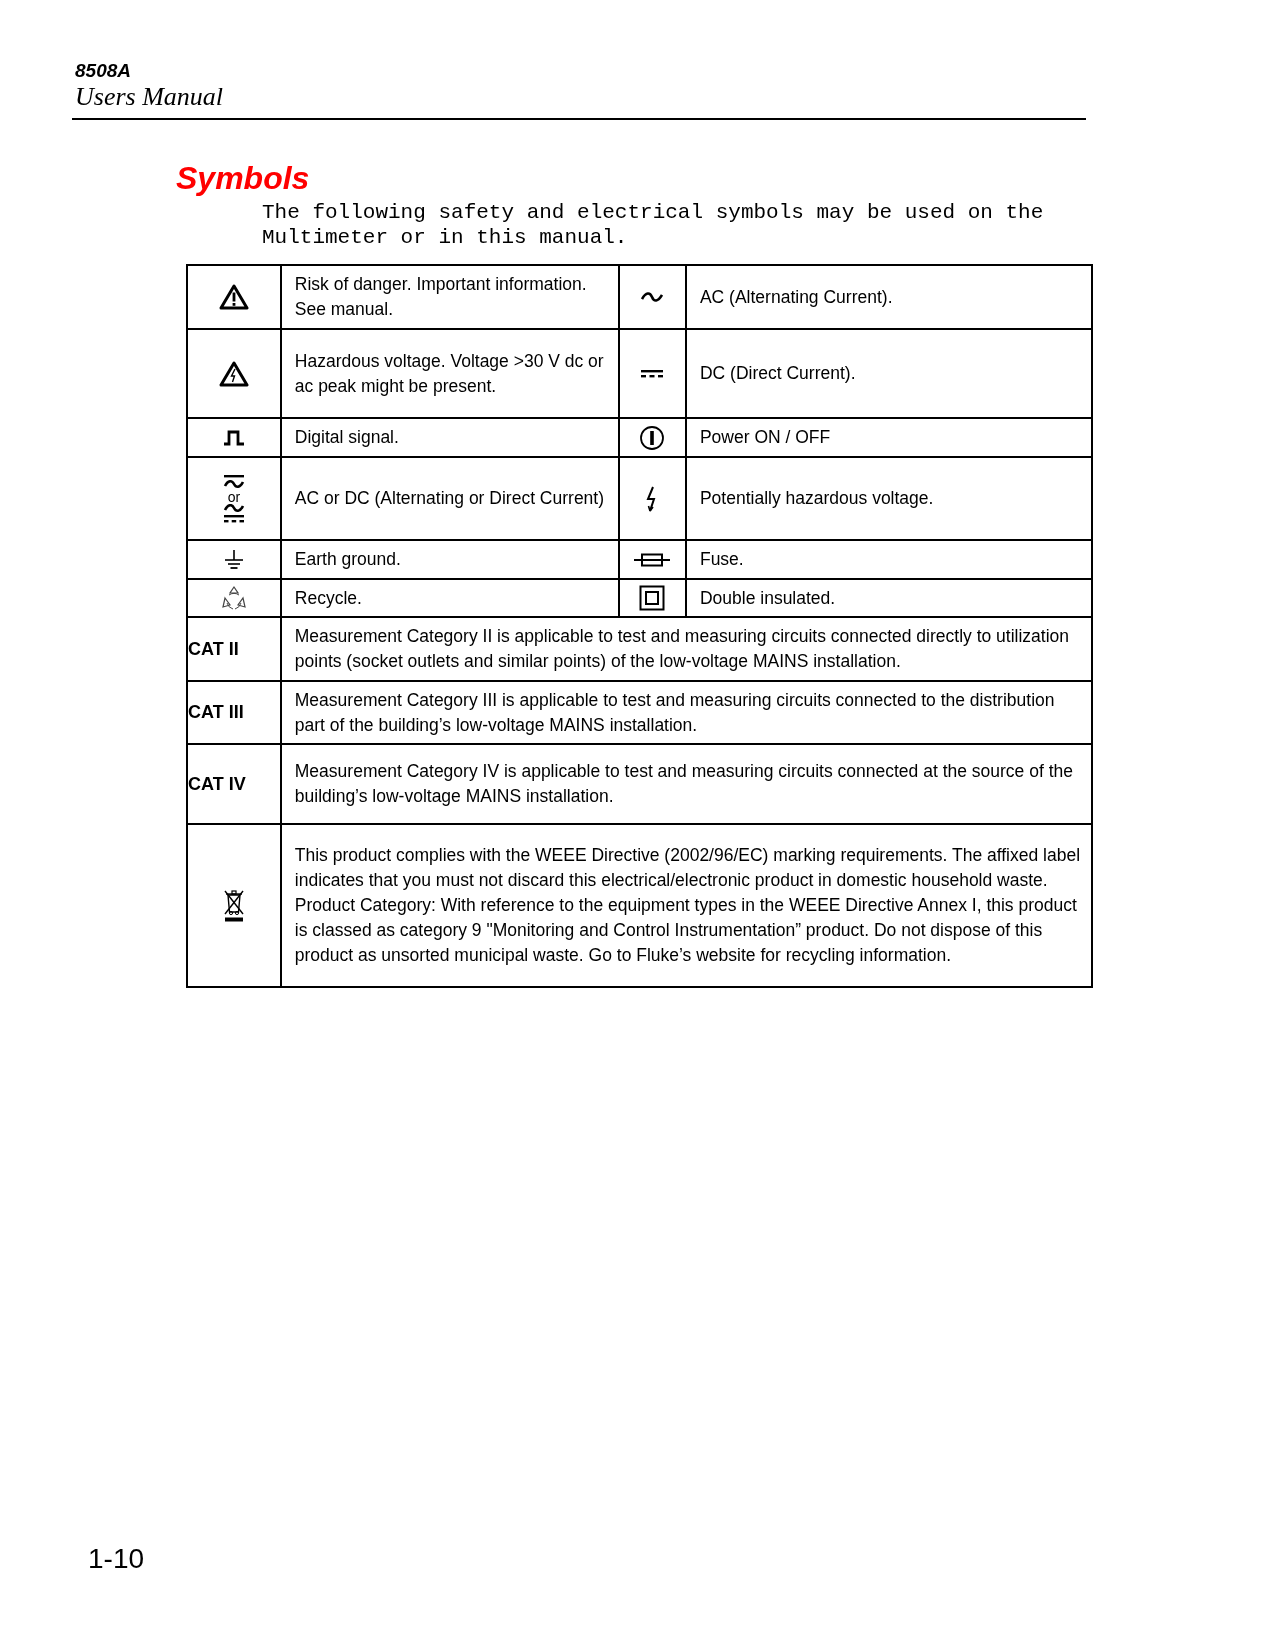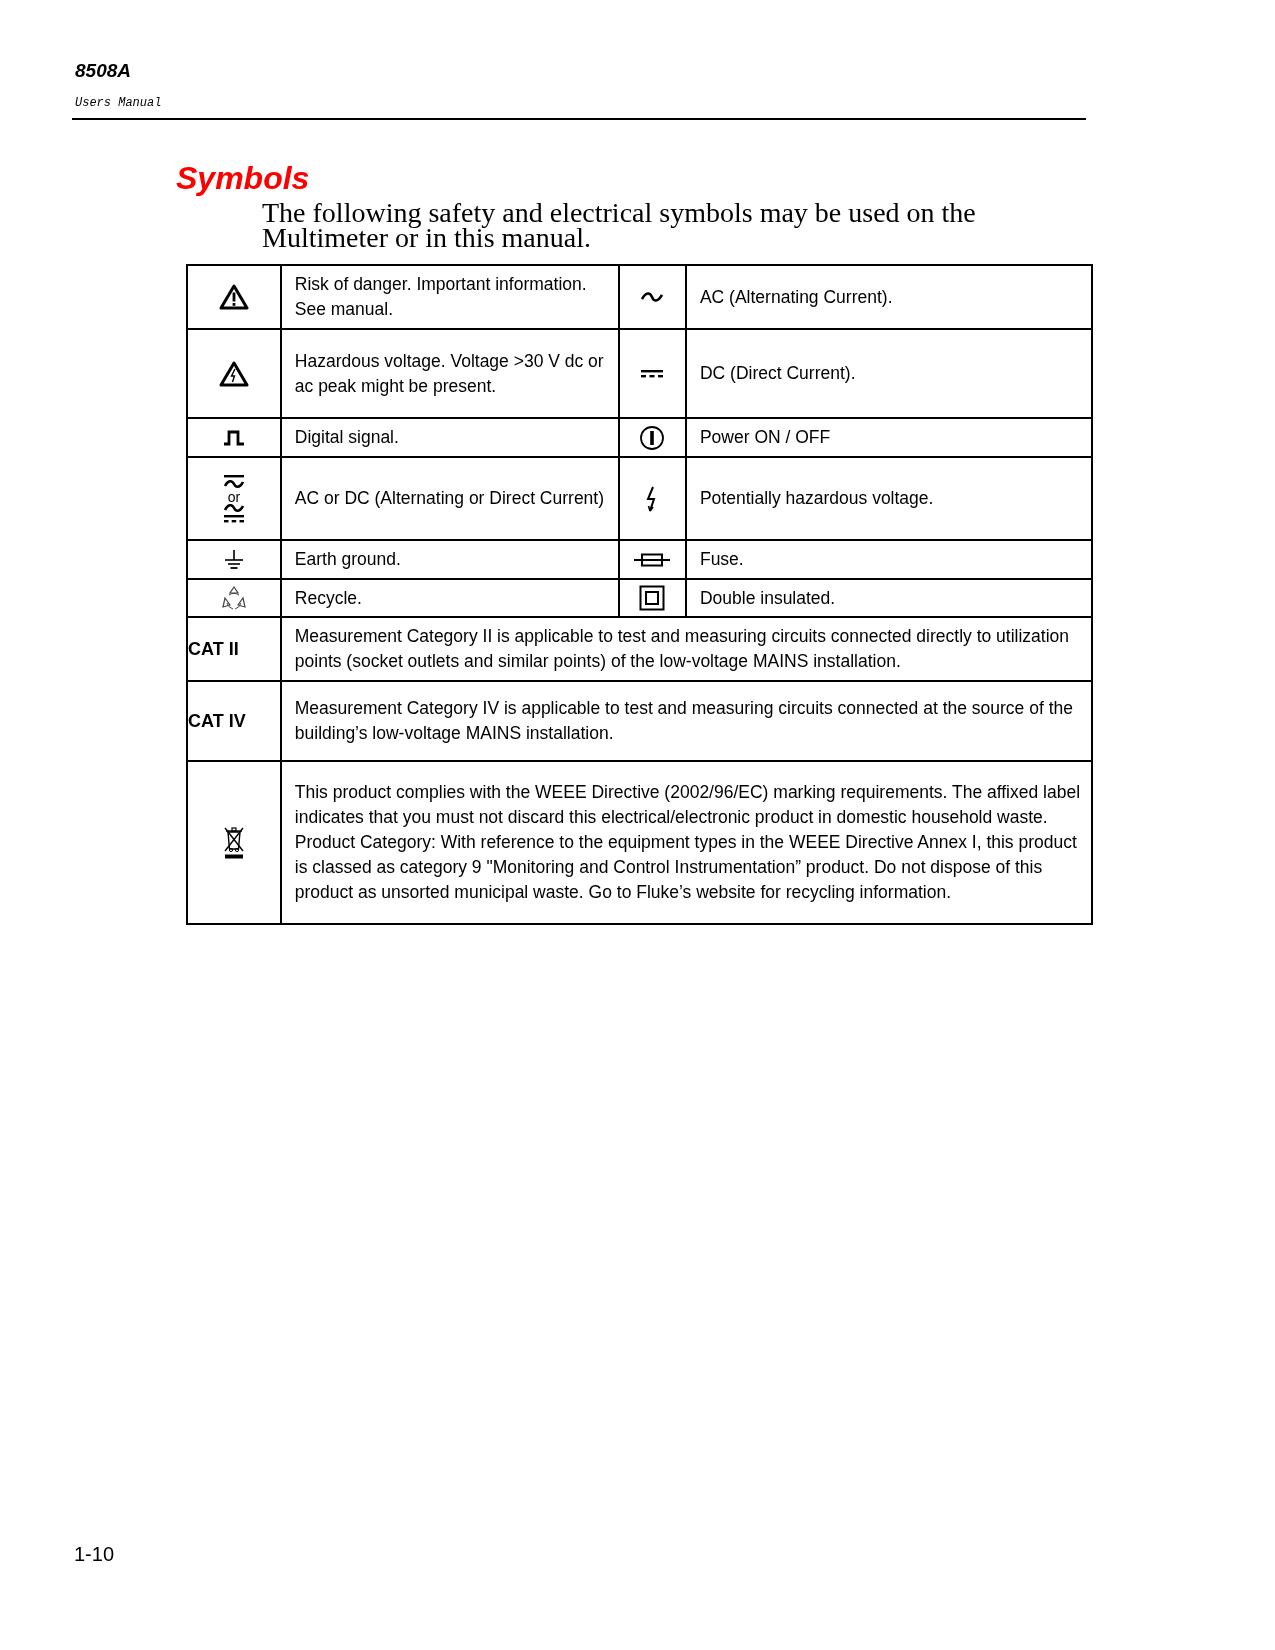--- a/index.html
+++ b/index.html
@@ -1,29 +1,29 @@
 <!DOCTYPE html>
 <html><head>
 <meta charset="utf-8">
 <style>
   html, body { margin: 0; padding: 0; background: #ffffff; }
   body { width: 1275px; height: 1650px; position: relative; overflow: hidden; color: #000; }
   .hdr-model { position: absolute; left: 75px; top: 60px; font-family: "Liberation Sans", sans-serif; font-weight: bold; font-style: italic; font-size: 19px; }
-  .hdr-title { position: absolute; left: 75px; top: 96px; font-family: Liberation Mono, monospace; font-style: italic; font-size: 12px; }
+  .hdr-title { position: absolute; left: 75px; top: 82px; font-family: Liberation Serif, serif; font-style: italic; font-size: 26px; }
   .hdr-rule { position: absolute; left: 72px; top: 118px; width: 1014px; height: 0; border-top: 2px solid #000; }
   .section-title { position: absolute; left: 176px; top: 160px; font-family: "Liberation Sans", sans-serif; font-weight: bold; font-style: italic; font-size: 32px; color: #ff0000; text-align: center; }
-  .intro { position: absolute; left: 262px; top: 200px; width: 800px; font-family: Liberation Serif, serif; font-size: 28px; line-height: 25px; }
+  .intro { position: absolute; left: 262px; top: 200px; width: 800px; font-family: Liberation Mono, monospace; font-size: 21px; line-height: 25px; }
   table.sym { position: absolute; left: 186px; top: 264px; width: 907px; border-collapse: collapse; font-family: "Liberation Sans", sans-serif; font-size: 17.5px; }
   table.sym td { border: 2px solid #000; padding: 0; vertical-align: middle; }
   td.ic { text-align: center; }
   td.tx { padding-left: 13px !important; padding-right: 10px !important; line-height: 25px; }
   td.cat { text-align: left; font-weight: bold; font-size: 18px; }
   .icon svg { display: block; margin: 0 auto; }
   .or { font-size: 14px; line-height: 14px; display: block; }
-  .page-num { position: absolute; left: 74px; top: 1543px; font-family: "Liberation Sans", sans-serif; font-size: 20px; }
+  .page-num { position: absolute; left: 88px; top: 1543px; font-family: "Liberation Sans", sans-serif; font-size: 28px; }
 </style>
 </head>
 <body>
 
 <div class="hdr-model">8508A</div>
 <div class="hdr-title">Users Manual</div>
 <div class="hdr-rule"></div>
 
 <div class="section-title">Symbols</div>
 <div class="intro">The following safety and electrical symbols may be used on the Multimeter or in this manual.</div>
@@ -174,20 +174,24 @@
       </span>
     </td>
     <td class="tx">Double insulated.</td>
   </tr>
 
   <tr style="height:64px">
     <td class="cat">CAT II</td>
     <td class="tx" colspan="3">Measurement Category II is applicable to test and measuring circuits connected directly to utilization points (socket outlets and similar points) of the low-voltage MAINS installation.</td>
   </tr>
 
+  <tr style="height:63px">
+    <td class="cat">CAT III</td>
+    <td class="tx" colspan="3">Measurement Category III is applicable to test and measuring circuits connected to the distribution part of the building’s low-voltage MAINS installation.</td>
+  </tr>
 
   <tr style="height:80px">
     <td class="cat">CAT IV</td>
     <td class="tx" colspan="3">Measurement Category IV is applicable to test and measuring circuits connected at the source of the building’s low-voltage MAINS installation.</td>
   </tr>
 
   <tr style="height:163px">
     <td class="ic">
       <span class="icon">
         <svg width="22" height="34" viewBox="0 0 22 34">

